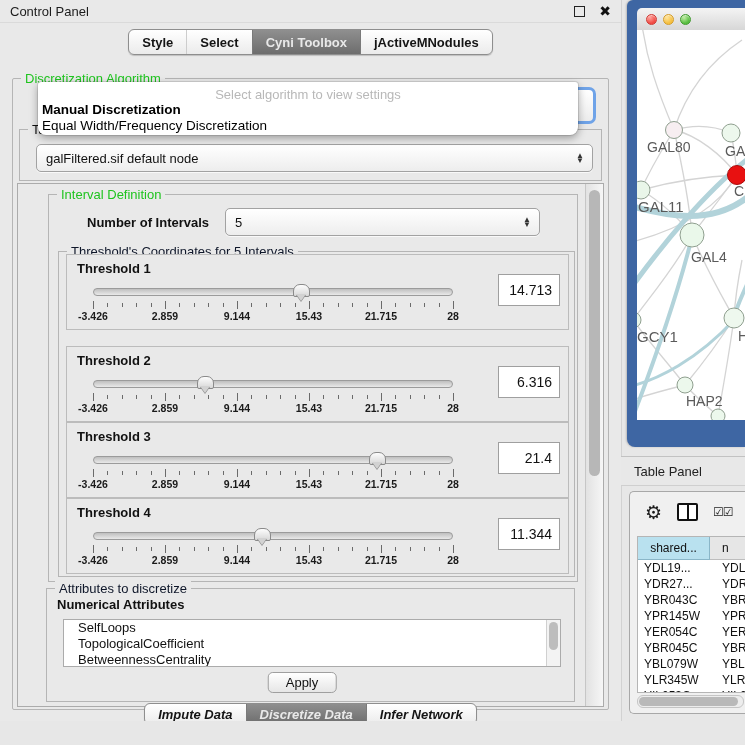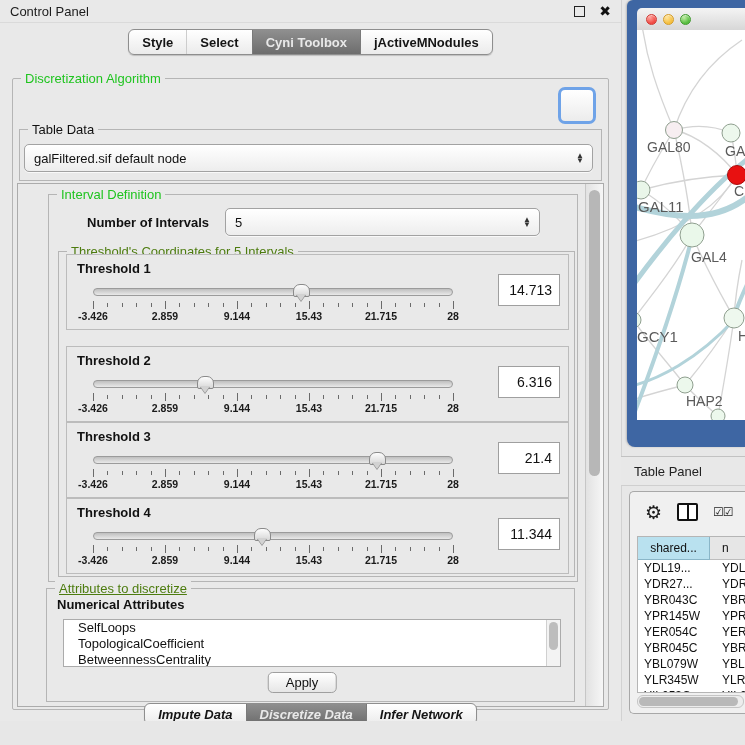--- a/index.html
+++ b/index.html
@@ -19,31 +19,31 @@
   .seg-tabs{display:inline-flex;border:1px solid #8e8e8e;border-radius:6px;background:linear-gradient(#ffffff,#ebebeb);overflow:hidden;box-shadow:0 1px 1px rgba(0,0,0,.18);}
   #topTabs .seg{height:24px;}
   #bottomTabs .seg{height:20px;}
   .seg{display:flex;align-items:center;gap:5px;padding:0 13px;font-size:13px;font-weight:bold;color:#141414;border-left:1px solid #cdcdcd;background:transparent;}
   .seg:first-child{border-left:none;}
   .seg.dark{background:linear-gradient(#8f8f8f,#6d6d6d);color:#e9e9e9;border-left-color:#7a7a7a;}
   .seg.dark + .seg{border-left-color:#7a7a7a;}
 
   .group-label{position:absolute;top:-8px;left:8px;background:#e9e9e9;padding:0 4px;font-size:13px;white-space:nowrap;}
   .lbl-green{color:#1fc41f;}
-  .lbl-blue{color:#4d7c0f;text-decoration:underline;}
+  .lbl-blue{color:#0f172a;}
   .lbl-black{color:#111;}
 
   .outer-group{position:absolute;left:12px;top:78px;width:595px;height:630px;border:1px solid #b5b5b5;border-radius:2px;}
 
   
   .combo{position:relative;display:flex;align-items:center;background:linear-gradient(#ffffff,#ededed);border:1px solid #a2a2a2;border-radius:5px;font-size:13px;color:#111;padding:0 24px 0 9px;box-shadow:0 1px 0 rgba(255,255,255,.7);}
   .combo .arrows{position:absolute;right:8px;top:50%;transform:translateY(-50%);display:flex;flex-direction:column;align-items:center;color:#333;font-size:8px;line-height:5px;}
 
   .tabledata-group{position:absolute;left:6px;top:50px;width:581px;height:50px;border:1px solid #b5b5b5;}
-  #tableDataCombo{position:absolute;left:4px;top:14px;right:8px;height:26px;}
+  #tableDataCombo{position:absolute;left:16px;top:14px;right:8px;height:26px;}
 
   
   .algo-combo-fragment{position:absolute;left:558px;top:87px;width:32px;height:31px;border:3px solid #6fa3e8;border-radius:7px;background:linear-gradient(#fff,#ececec);z-index:40;}
   .algo-popup{position:absolute;left:38px;top:82px;width:540px;height:53px;background:#fff;z-index:50;border-radius:3px 3px 8px 8px;box-shadow:0 3px 9px rgba(0,0,0,.35),0 0 0 1px rgba(0,0,0,.10);}
   .popup-placeholder{position:absolute;top:5px;left:0;right:0;text-align:center;color:#b8b8b8;font-size:13px;}
   .popup-opt1{position:absolute;top:20px;left:4px;font-weight:bold;font-size:13.5px;color:#000;}
   .popup-opt2{position:absolute;top:36px;left:4px;font-size:13.5px;color:#000;}
 
   
   .scrollpane{position:absolute;left:4px;top:104px;width:585px;height:522px;border:1px solid #ababab;background:#e9e9e9;}
@@ -365,20 +365,25 @@
 
           <button class="apply-btn">Apply</button>
         </div>
         <div class="vscroll">
           <div class="vthumb"></div>
         </div>
       </div>
     </div>
 
     <div class="algo-combo-fragment"></div>
+    <div class="algo-popup">
+      <div class="popup-placeholder">Select algorithm to view settings</div>
+      <div class="popup-opt1">Manual Discretization</div>
+      <div class="popup-opt2">Equal Width/Frequency Discretization</div>
+    </div>
 
     <div class="seg-wrap" id="bottomTabsWrap">
       <div class="seg-tabs" id="bottomTabs">
           <div class="seg">
             <span>Impute Data</span>
           </div>
           <div class="seg dark">
             <span>Discretize Data</span>
           </div>
           <div class="seg">

